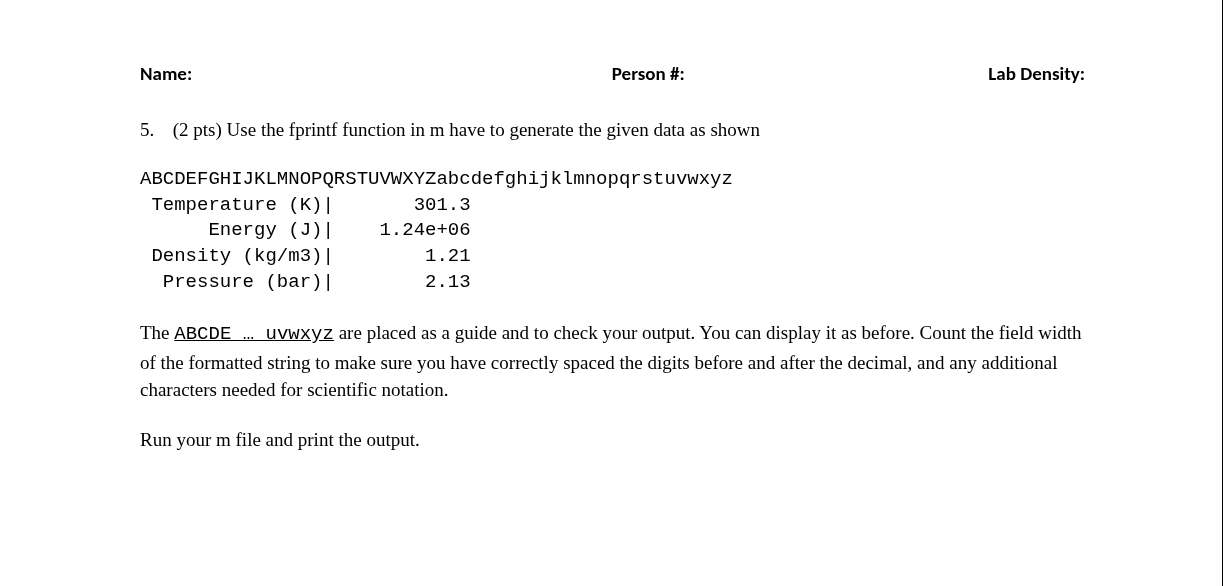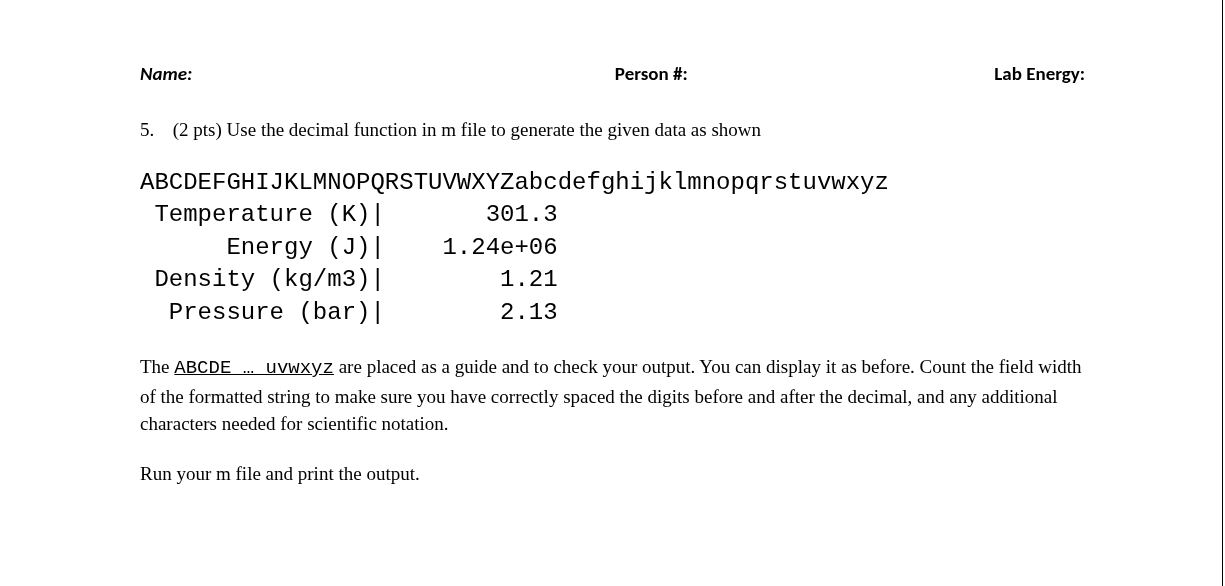--- a/index.html
+++ b/index.html
@@ -19,35 +19,35 @@
       line-height: 1.45;
     }
     .header-row {
       display: flex;
       justify-content: space-between;
       font-family: Calibri, Arial, sans-serif;
       font-weight: bold;
       font-size: 19px;
       margin-bottom: 28px;
     }
-    .header-name { flex: 0 0 auto; font-style: italic; }
+    .header-name { flex: 0 0 auto; }
     .header-person { flex: 0 0 auto; margin-left: 116px; }
     .header-lab { flex: 0 0 auto; }
     .question-line {
       margin-bottom: 24px;
       padding-left: 0;
     }
     .q-number {
       display: inline-block;
       width: 28px;
     }
     .mono-block {
       font-family: 'Courier New', Courier, monospace;
       white-space: pre;
-      font-size: 24px;
+      font-size: 19px;
       line-height: 1.35;
       margin-bottom: 24px;
     }
     .mono-inline {
       font-family: 'Courier New', Courier, monospace;
       text-decoration: underline;
     }
     .para {
       margin-bottom: 22px;
     }
@@ -61,27 +61,27 @@
     }
   </style>
 </head>
 <body>
 
 <div class="page-border-right"></div>
 
 <div class="header-row">
   <span class="header-name">Name:</span>
   <span class="header-person">Person #:</span>
-  <span class="header-lab">Lab Energy:</span>
+  <span class="header-lab">Lab Density:</span>
 </div>
 
 <div class="question-line">
   <span class="q-number">5.</span>
   <span>(2 pts)</span>
-  <span>Use the decimal function in m file to generate the given data as shown</span>
+  <span>Use the fprintf function in m have to generate the given data as shown</span>
 </div>
 
 <div class="mono-block"><span>ABCDEFGHIJKLMNOPQRSTUVWXYZabcdefghijklmnopqrstuvwxyz</span>
 <span> Temperature (K)|       301.3</span>
 <span>      Energy (J)|    1.24e+06</span>
 <span> Density (kg/m3)|        1.21</span>
 <span>  Pressure (bar)|        2.13</span></div>
 
 <div class="para">
   <span>The </span><span class="mono-inline">ABCDE … uvwxyz</span><span>  are placed as a guide and to check your output. You can display it as before. Count the field width of the formatted string to make sure you have correctly spaced the digits before and after the decimal, and any additional characters needed for scientific notation.</span>

